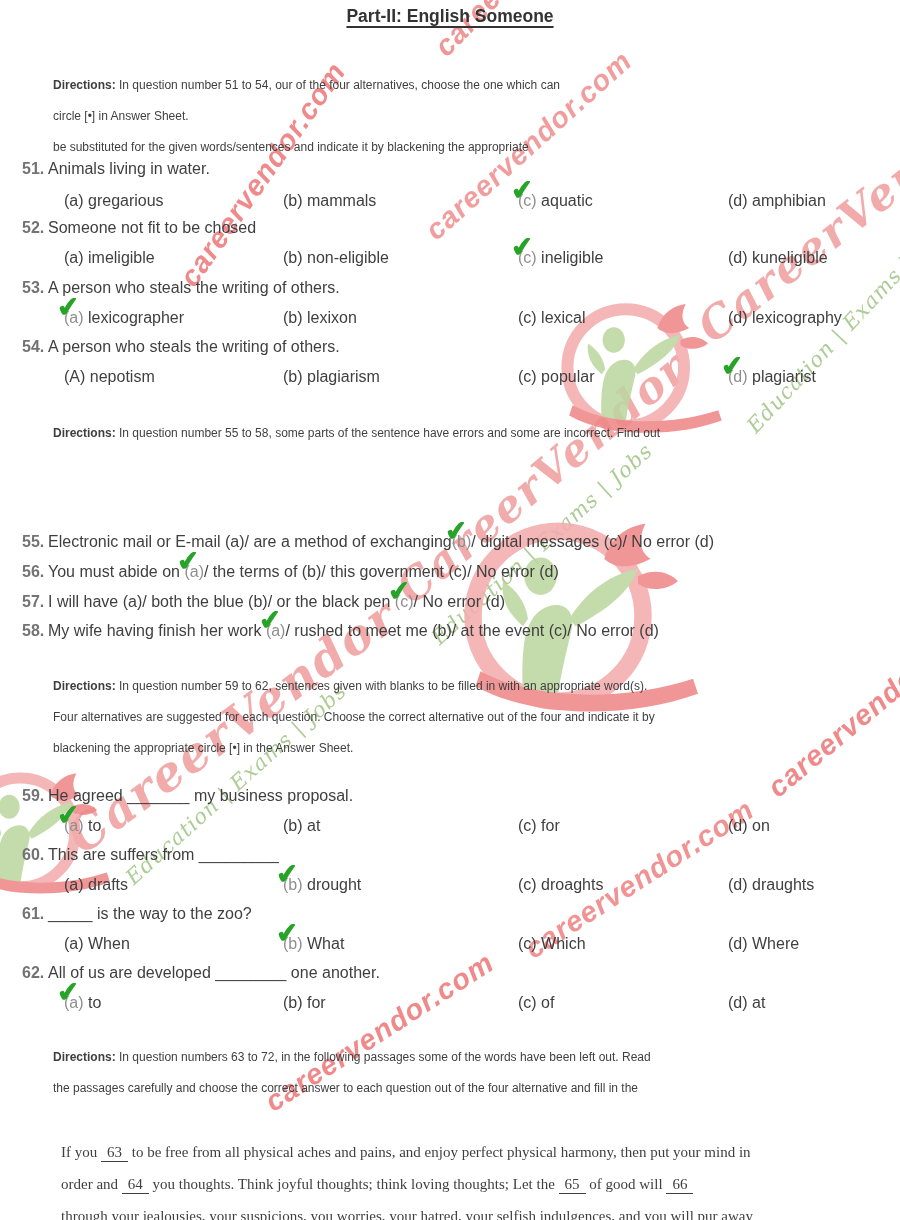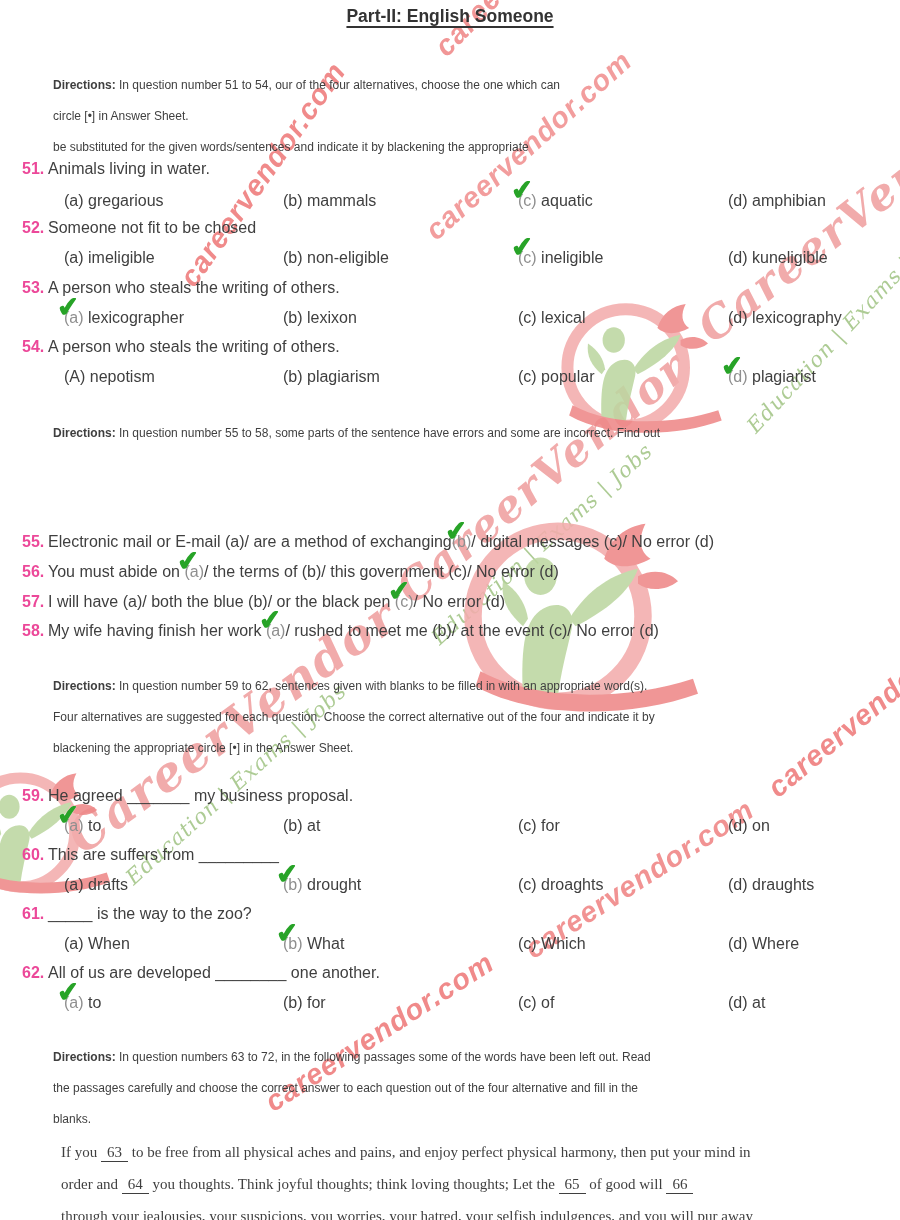--- a/index.html
+++ b/index.html
@@ -15,21 +15,21 @@
   .wm-logo{opacity:.88;}
   
   .abs{position:absolute;z-index:1;white-space:nowrap;}
   .title-row{top:6px;left:0;width:900px;text-align:center;}
   .title-text{font-size:17.5px;font-weight:600;color:#333;text-decoration:underline;
               text-underline-offset:4px;text-decoration-thickness:1.5px;}
   .dir{left:53px;font-size:12px;}
   .dir .dline{height:31px;line-height:31px;}
   .dlabel{font-weight:700;}
   .q{left:0;font-size:16px;height:22px;line-height:22px;}
-  .qnum{position:absolute;left:22px;font-weight:600;color:#ec4899;}
+  .qnum{position:absolute;left:22px;font-weight:600;color:#737373;}
   .qtext{position:absolute;left:48px;}
   .optrow{left:0;font-size:16px;height:24px;line-height:24px;}
   .opt{position:absolute;}
   .c1{left:64px;} .c2{left:283px;} .c3{left:518px;} .c4{left:728px;}
   .ckwrap{position:relative;display:inline-block;}
   .mk{color:#8f8f8f;}
   .check-icon{position:absolute;left:-7px;top:-11px;font-size:27px;font-weight:700;color:#27a327;
               transform:rotate(-6deg);z-index:2;text-shadow:0 0 1px #fff;}
   .pline{left:61px;font-size:15px;height:32px;line-height:32px;font-family:Liberation Serif, serif;}
   .blank{display:inline-block;border-bottom:1.6px solid #3f3f3f;padding:0 6px;line-height:18px;}
@@ -199,20 +199,19 @@
   <div class="abs optrow" style="top:991px;">
     <span class="opt c1"><span class="ckwrap"><span class="check-icon">✔</span><span class="mk">(a)</span></span> <span>to</span></span>
     <span class="opt c2"><span>(b)</span> <span>for</span></span>
     <span class="opt c3"><span>(c)</span> <span>of</span></span>
     <span class="opt c4"><span>(d)</span> <span>at</span></span>
   </div>
 
   <div class="abs dir" style="top:1042px;">
     <div class="dline"><b class="dlabel">Directions:</b> <span>In question numbers 63 to 72, in the following passages some of the words have been left out. Read</span></div>
     <div class="dline">the passages carefully and choose the correct answer to each question out of the four alternative and fill in the</div>
-    <div class="dline">blanks.</div>
   </div>
 
   <div class="abs pline" style="top:1136px;"><span>If you </span><span class="blank">63</span><span> to be free from all physical aches and pains, and enjoy perfect physical harmony, then put your mind in</span></div>
   <div class="abs pline" style="top:1168px;"><span>order and </span><span class="blank">64</span><span> you thoughts. Think joyful thoughts; think loving thoughts; Let the </span><span class="blank">65</span><span> of good will </span><span class="blank">66</span></div>
   <div class="abs pline" style="top:1200px;"><span>through your jealousies, your suspicions, you worries, your hatred, your selfish indulgences, and you will pur away</span></div>
 
 </div>
 
 </body></html>

